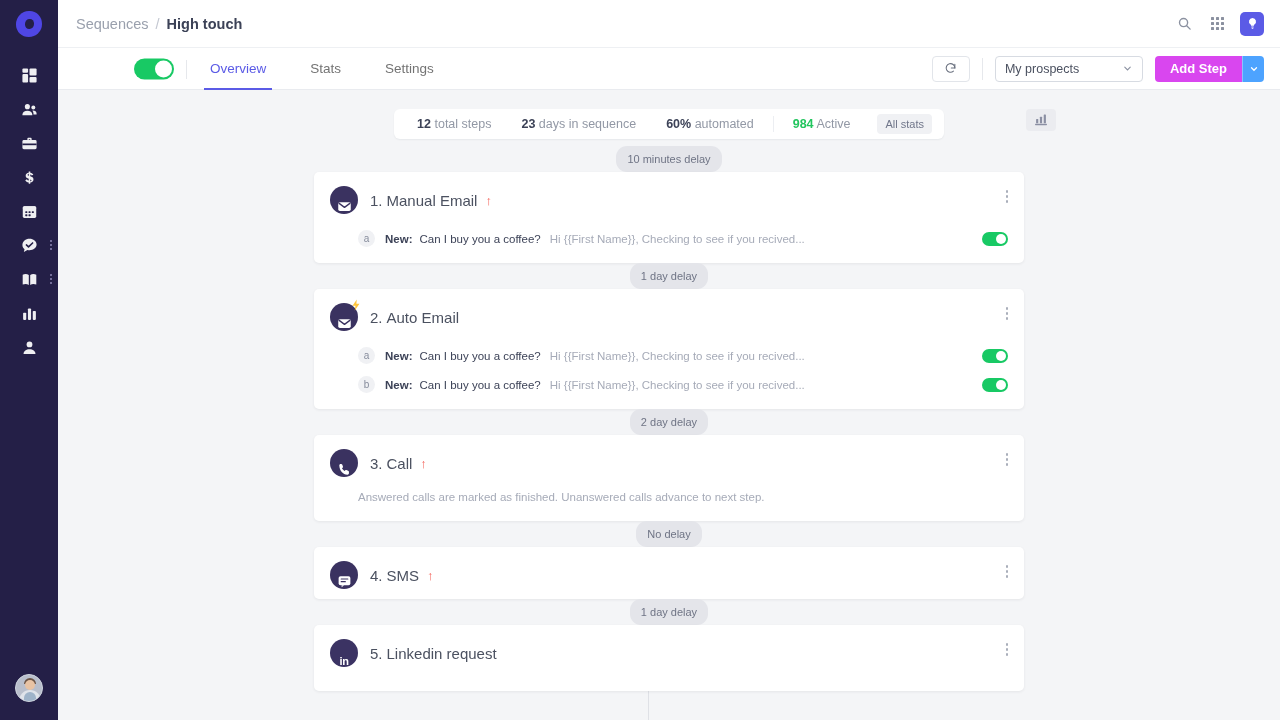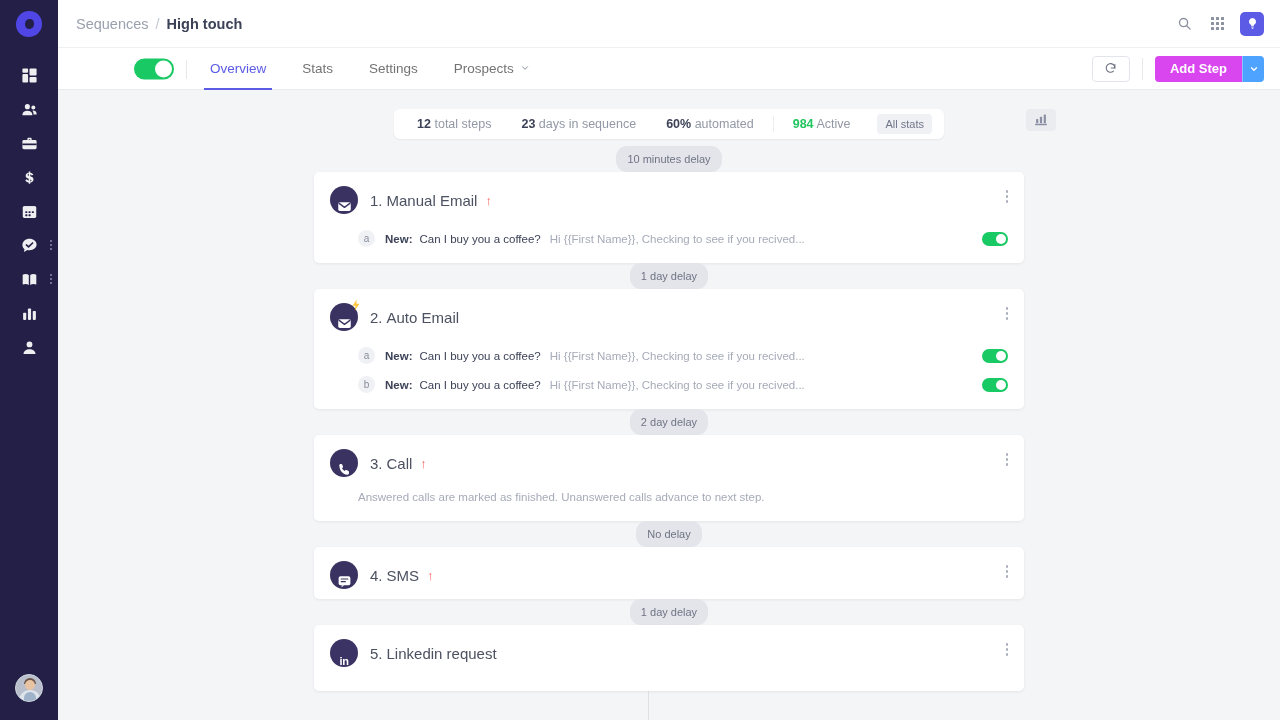--- a/index.html
+++ b/index.html
@@ -83,21 +83,21 @@
     border-bottom: 1px solid #e9ebef;
     position: relative;
   }
   .toggle {
     position: absolute; left: 76px; top: 50%; transform: translateY(-50%);
     width: 40px; height: 21px; border-radius: 11px; background: #18c964;
     cursor: pointer;
   }
   .toggle .knob { position:absolute; right:2px; top:2px; width:17px;height:17px;border-radius:50%;background:#fff; }
   .tab-divider { position:absolute; left: 128px; top: 12px; width:1px; height: 19px; background:#e6e8ec; }
-  .tabs { display: flex; align-items: flex-start; gap: 8px; margin-left: 62px; height: 42px; }
+  .tabs { display: flex; align-items: flex-start; gap: 16px; margin-left: 62px; height: 42px; }
   .tab {
     font-size: 13.5px; color: #737373; padding: 0 14px; height: 42px;
     display:flex; align-items:center; cursor: pointer; position: relative;
     white-space: nowrap;
   }
   .tab.active { color: #5b5be6; }
   .tab.active::after {
     content:""; position:absolute; left: 8px; right: 8px; bottom: 0; height: 2px; background: #5b5be6;
   }
   .tab .chev { margin-left: 6px; color:#8a90a0; }
@@ -357,35 +357,35 @@
       <div class="tabs" id="tabs">
           <div class="tab active">
             <span>Overview</span>
           </div>
           <div class="tab">
             <span>Stats</span>
           </div>
           <div class="tab">
             <span>Settings</span>
           </div>
-          <div class="tab">
-            <span>Prospects</span>
-            <span class="chev"><svg width="10" height="10" viewBox="0 0 24 24" fill="none" stroke="currentColor" stroke-width="2.4" stroke-linecap="round">
-                <polyline points="6 9 12 15 18 9"></polyline>
-              </svg></span>
-          </div>
         </div>
       <div class="tab-right">
         <div class="refresh-btn">
           <svg width="13" height="13" viewBox="0 0 24 24" fill="none" stroke="currentColor" stroke-width="2" stroke-linecap="round">
             <path d="M20 11a8 8 0 10-2.6 5.9"></path>
               <polyline points="20 4 20 11 13.5 11"></polyline>
           </svg>
         </div>
         <div class="vsep"></div>
+        <div class="select">
+          <span>My prospects</span>
+          <svg width="11" height="11" viewBox="0 0 24 24" fill="none" stroke="#8a90a0" stroke-width="2.4" stroke-linecap="round">
+              <polyline points="6 9 12 15 18 9"></polyline>
+            </svg>
+        </div>
         <div class="addstep-group">
           <div class="addstep">Add Step</div>
           <div class="addstep-caret">
             <svg width="10" height="10" viewBox="0 0 24 24" fill="none" stroke="currentColor" stroke-width="3" stroke-linecap="round">
                 <polyline points="6 9 12 15 18 9"></polyline>
               </svg>
           </div>
         </div>
       </div>
     </div>

